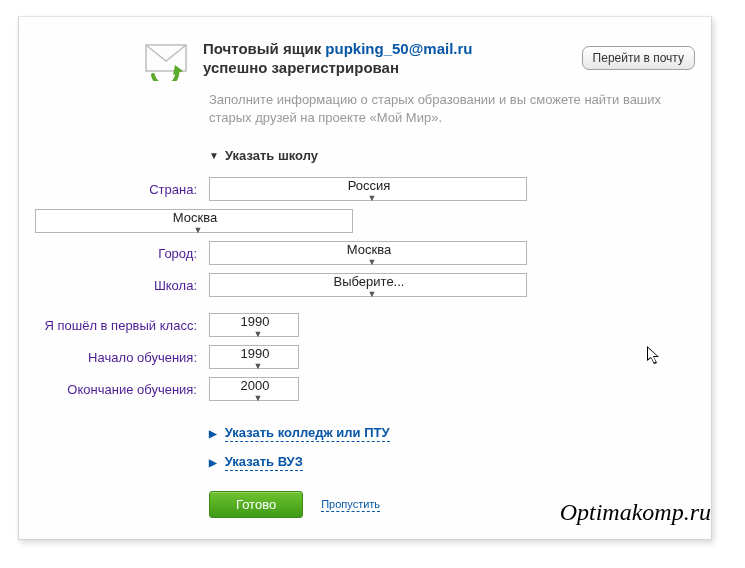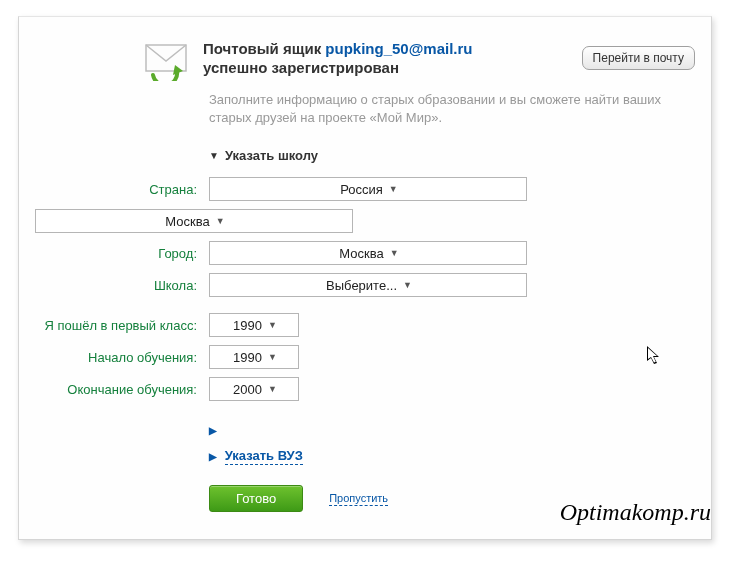--- a/index.html
+++ b/index.html
@@ -77,34 +77,35 @@
   .form-row {
     display: flex;
     align-items: center;
     padding: 4px 16px;
   }
   .form-label {
     width: 174px;
     flex: none;
     text-align: right;
     padding-right: 12px;
-    color: #15803d;
+    color: #4c1d95;
     font-size: 13px;
   }
   .select-box {
     display: flex;
     align-items: center;
-    justify-content: center;
+    justify-content: space-between;
     background: #fff;
     border: 1px solid #b5b5b5;
     height: 24px;
     padding: 0 6px 0 8px;
     font-size: 13px;
     color: #222;
     cursor: pointer;
+    flex-direction: column;
   }
   .select-box.wide { width: 318px; }
   .select-box.narrow { width: 90px; }
   .select-box .caret {
     font-size: 9px;
     color: #555;
     margin-left: 6px;
   }
   .link-row {
     padding: 6px 0 6px 190px;
@@ -122,21 +123,21 @@
     color: #0857a6;
     text-decoration: none;
     border-bottom: 1px dashed #0857a6;
     cursor: pointer;
     padding-bottom: 1px;
   }
   .action-row {
     padding: 14px 0 0 190px;
     display: flex;
     align-items: center;
-    gap: 26px;
+    gap: 18px;
   }
   .btn-ready {
     background: linear-gradient(#6ec22e, #3e9a16);
     color: #fff;
     font-size: 13px;
     border: 1px solid #3c8a14;
     border-radius: 3px;
     padding: 5px 26px;
     cursor: pointer;
     box-shadow: inset 0 1px 0 rgba(255,255,255,0.3);
@@ -248,20 +249,21 @@
   <div class="form-row">
     <div class="form-label">Окончание обучения:</div>
     <div class="select-box narrow">
       <span>2000</span>
       <span class="caret">▼</span>
     </div>
   </div>
 
   <div class="link-row" style="margin-top:14px">
     <span class="triangle">▶</span>
+    <a>Указать колледж или ПТУ</a>
   </div>
 
   <div class="link-row">
     <span class="triangle">▶</span>
     <a>Указать ВУЗ</a>
   </div>
 
   <div class="action-row">
     <button class="btn-ready">Готово</button>
     <span class="skip-link">Пропустить</span>

